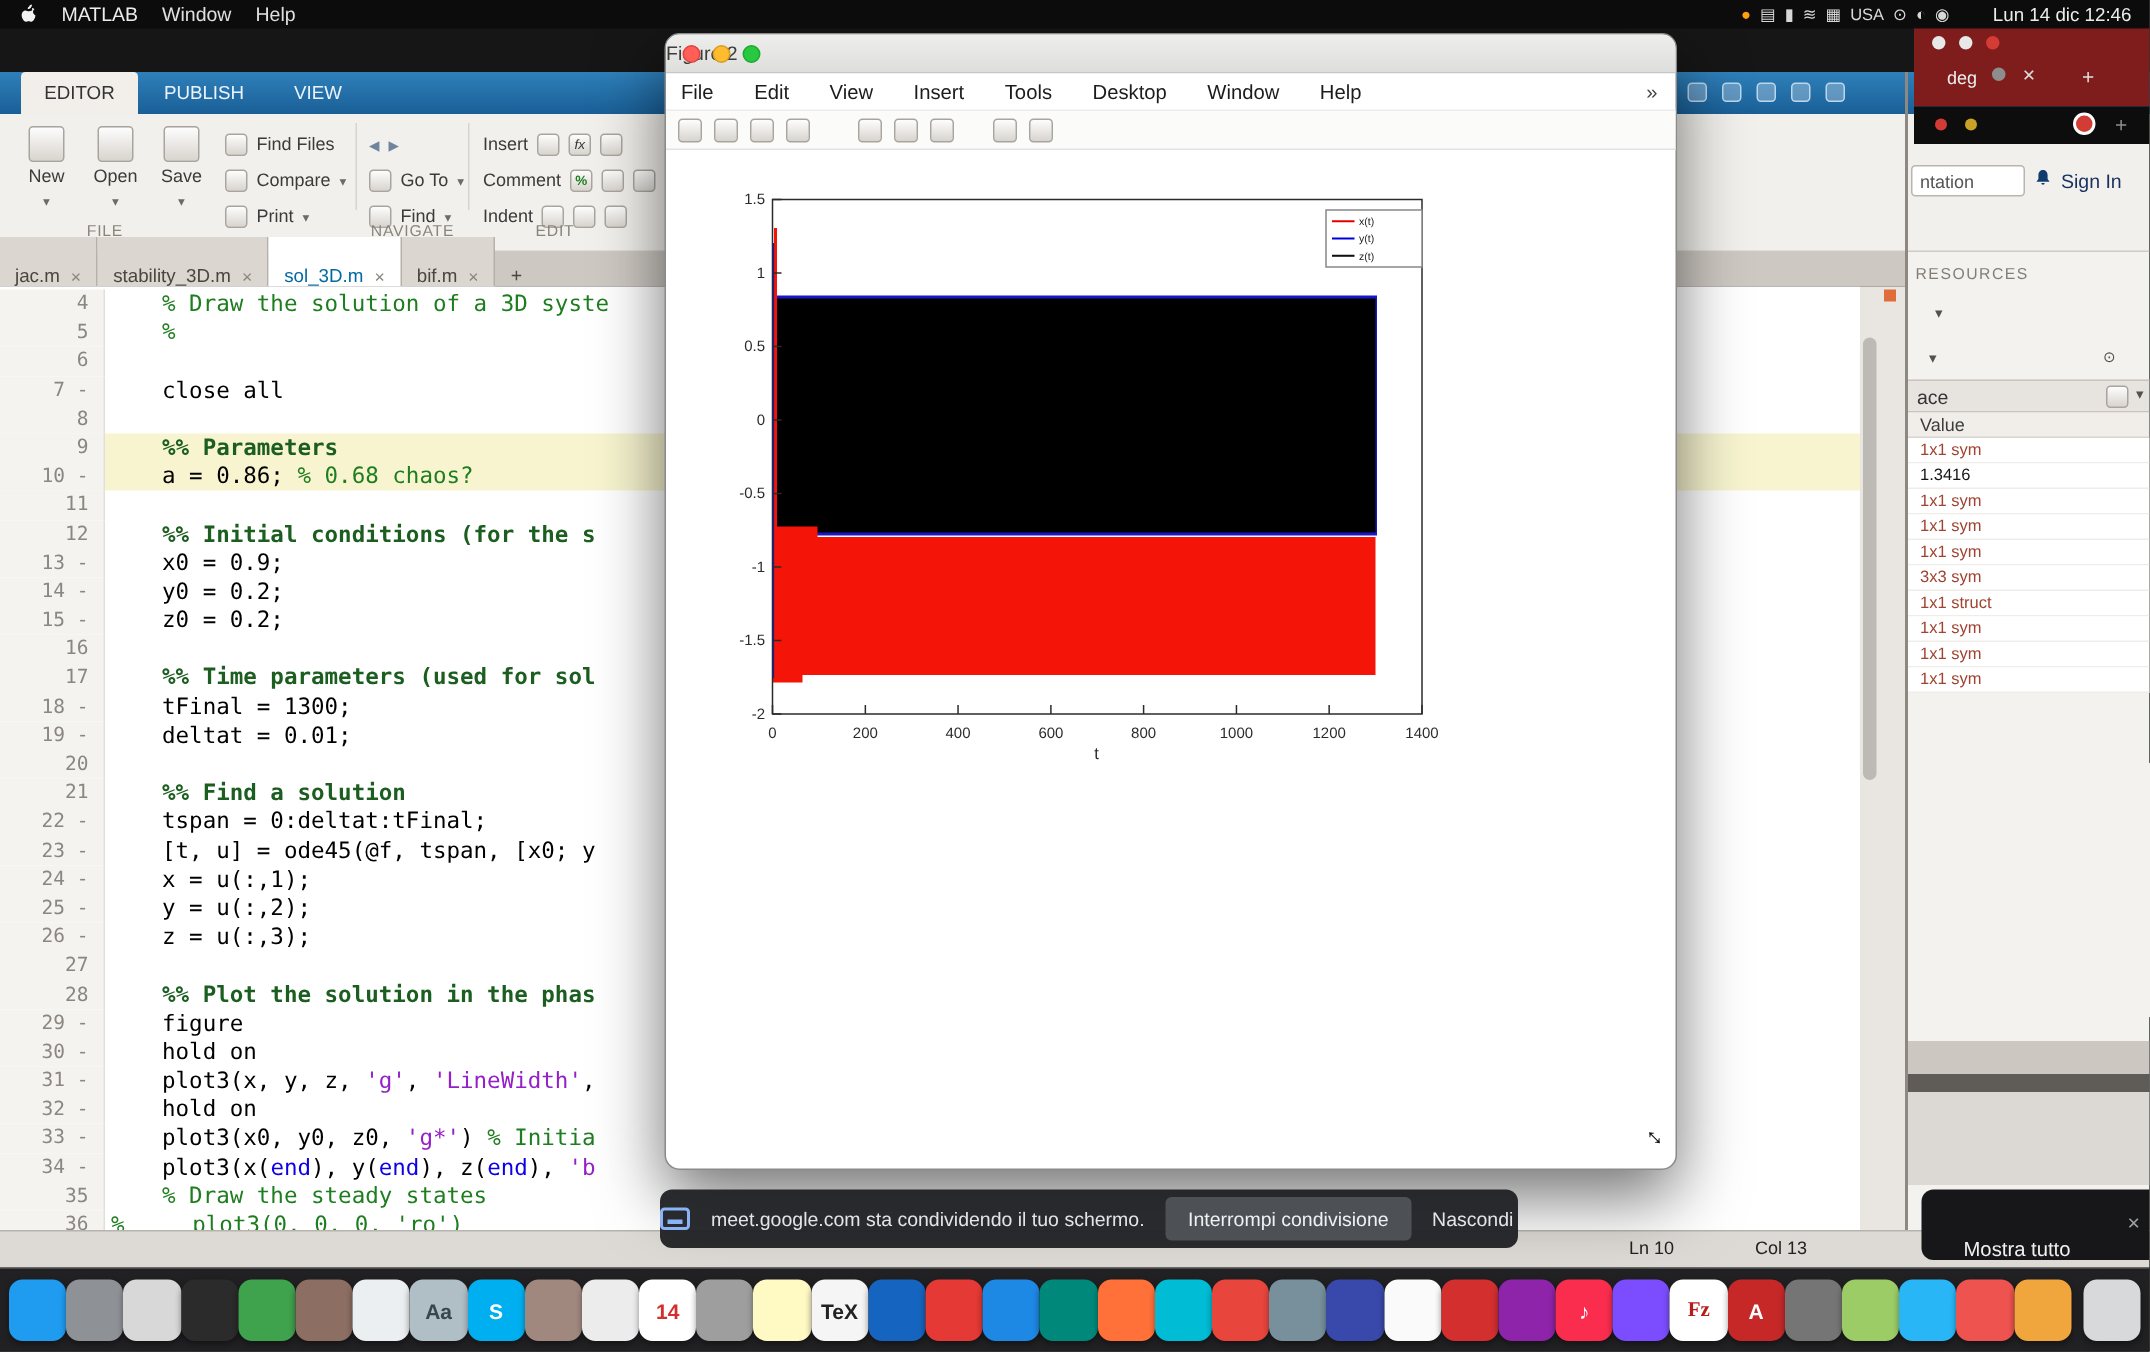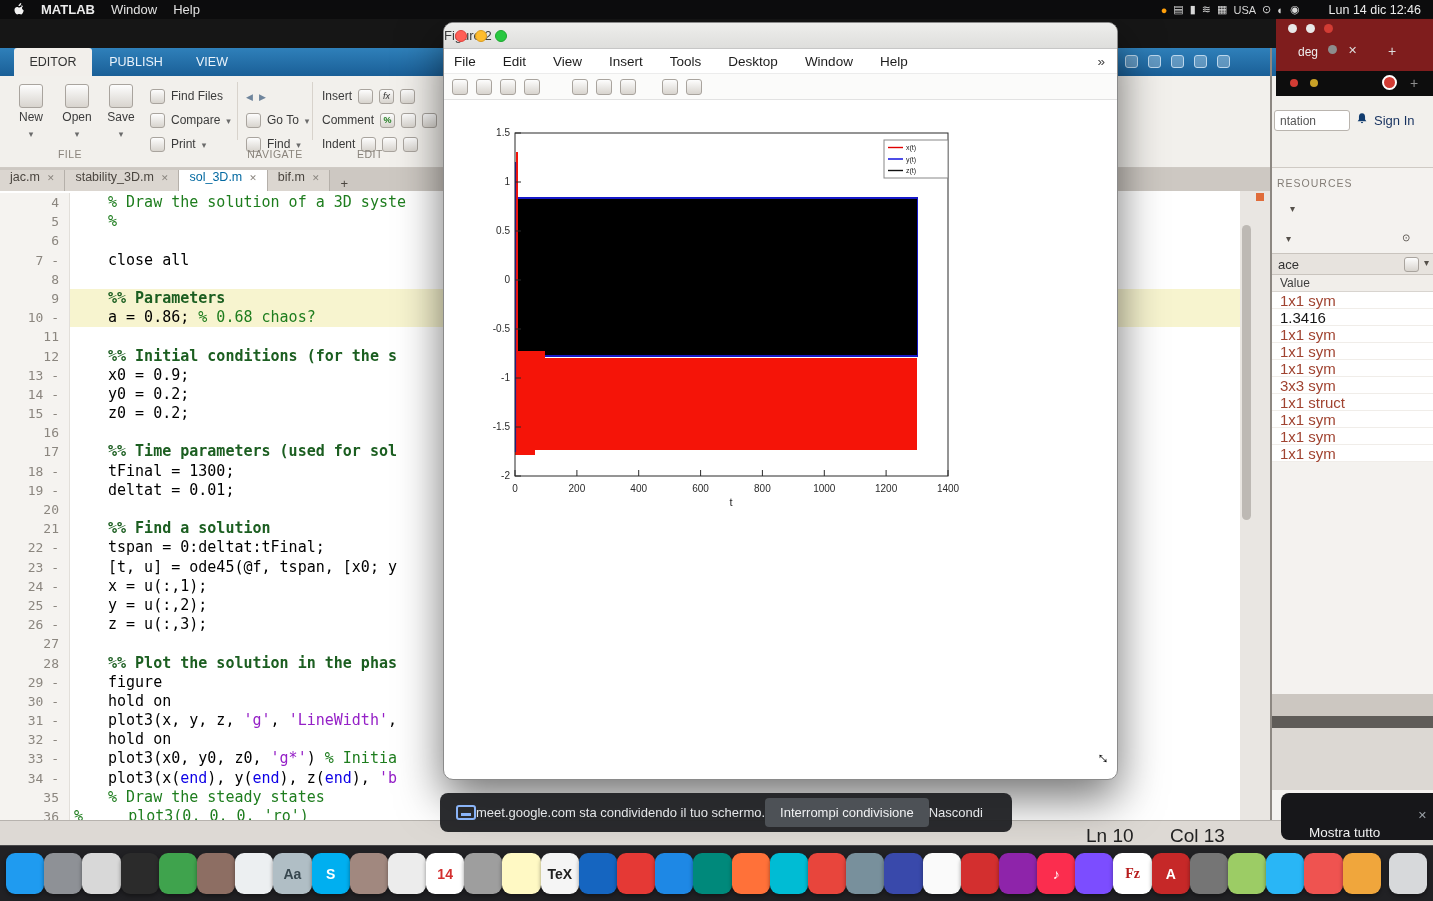--- a/index.html
+++ b/index.html
@@ -1,21 +1,21 @@
 <!DOCTYPE html>
 <html><head>
 <meta charset="utf-8">
 <style>
 *{margin:0;padding:0;box-sizing:border-box}
 html,body{width:1433px;height:901px;overflow:hidden;background:#000;font-family:"Liberation Sans",sans-serif}
 #screen{position:relative;width:1433px;height:901px;background:#161616}
 
 
 #menubar{position:absolute;left:0;top:0;width:1433px;height:19px;background:rgba(12,12,14,.96);z-index:60;display:flex;align-items:center;gap:16px;padding:0 12px;color:#ececec;font-size:13px}
-#menubar .mb-app{font-weight:bold}
+#menubar .mb-app{font-weight:normal}
 #menubar .mb-item{opacity:.95}
 #menubar .spacer{flex:1}
 .mb-ic{font-size:11px;color:#d8d8d8;margin:0 3px}
 #clock{font-size:12.5px;margin-left:10px;white-space:nowrap}
 
 
 #ml-titlebar{position:absolute;left:0;top:19px;width:1433px;height:29px;background:linear-gradient(#aa9c8b,#9c8e7d);z-index:1;border-bottom:1px solid #7d7265}
 .light{position:absolute;width:12px;height:12px;border-radius:50%}
 .light.gray{background:#b8aea3;border:1px solid #8b8177}
 #ml-title{position:absolute;left:312px;top:6px;font-size:13px;color:#443d34}
@@ -34,21 +34,21 @@
 .ts-row{position:absolute;height:20px;display:flex;align-items:center;gap:6px;font-size:12px;color:#3b3b3b}
 .ts-sec{position:absolute;top:72px;font-size:10.5px;color:#8a847c;letter-spacing:.5px;text-align:center}
 .ts-div{position:absolute;top:6px;width:1px;height:58px;background:#d8d3cc}
 .mini-chip{display:inline-flex;align-items:center;justify-content:center;width:15px;height:15px;border:1px solid #a9a49e;border-radius:3px;background:linear-gradient(#fdfdfd,#d8d4ce);font-size:9px}
 .mini-chip.pct{color:#1e7d1e;font-weight:bold}
 .mini-chip.fx{font-style:italic;color:#333}
 .arrow-ic::after{content:"◀";font-size:9px;color:#6f859c}
 .arrow-ic.right::after{content:"▶"}
 
 #ml-filetabs{position:absolute;left:0;top:168px;width:1271px;height:23px;background:#cdc8c2;z-index:1;display:flex;align-items:flex-end}
-.ftab{height:21px;display:flex;align-items:flex-start;gap:7px;padding:0 10px;font-size:12.5px;color:#4a453f;background:#dbd6d0;border-right:1px solid #b5b0aa}
+.ftab{height:33px;display:flex;align-items:flex-end;gap:7px;padding:0 10px;font-size:12.5px;color:#4a453f;background:#dbd6d0;border-right:1px solid #b5b0aa}
 .ftab.sel{background:#fff;color:#0369a1}
 .ftab .x::after{content:"✕";font-size:9px;color:#8a857f}
 .plus-tab{padding:0 10px;font-size:13px;color:#4a453f}
 
 
 #ml-editor{position:absolute;left:0;top:191px;width:1240px;height:629px;background:#fff;z-index:1;padding-top:2px;font-family:"DejaVu Sans Mono","Liberation Mono",monospace;overflow:hidden}
 .code-line{display:flex;height:19.2px;line-height:19.2px;font-size:15px;white-space:pre}
 .code-line.hl{background:#f7f4cf}
 .ln{flex:0 0 70px;background:#f5f3f0;border-right:1px solid #e2dfda;color:#8b867f;font-size:13px;text-align:right;padding-right:10px}
 .lt{padding-left:38px;color:#000}
@@ -66,27 +66,27 @@
 #ml-rightbg{position:absolute;left:1272px;top:168px;width:161px;height:652px;background:#f4f2ef;z-index:1}
 #ml-search{position:absolute;left:1274px;top:110px;width:76px;height:21px;background:#fff;border:1px solid #b9b4ae;border-radius:3px;z-index:1;font-size:12px;color:#555;display:flex;align-items:center;padding-left:5px}
 #ml-signin{position:absolute;left:1374px;top:113px;font-size:13px;color:#16315f;z-index:1}
 #ml-bell{position:absolute;left:1355px;top:111px;z-index:1}
 #ml-resources{position:absolute;left:1277px;top:177px;font-size:10.5px;color:#837d76;letter-spacing:1px;z-index:1}
 .small-caret{position:absolute;z-index:1;font-size:10px;color:#55504a}
 #ml-wshead{position:absolute;left:1272px;top:253px;width:161px;height:22px;background:#e7e3de;border-top:1px solid #c9c4be;border-bottom:1px solid #c9c4be;z-index:1;display:flex;align-items:center;font-size:13px;color:#333;padding-left:6px;gap:6px}
 #ml-wshead .hd-ic{margin-left:auto;margin-right:4px;display:flex;gap:5px}
 #ml-valhead{position:absolute;left:1272px;top:275px;width:161px;height:17px;background:#f1eeea;border-bottom:1px solid #d8d4cf;z-index:1;font-size:12px;color:#3d3d3d;display:flex;align-items:center;padding-left:8px}
 #ml-wsrows{position:absolute;left:1272px;top:292px;width:161px;z-index:1;background:#fff}
-.ws-row{height:17px;line-height:17px;font-size:15px;padding-left:8px;color:#a04330;border-bottom:1px solid #f0ede9;background:#fff}
+.ws-row{height:17px;line-height:17px;font-size:11px;padding-left:8px;color:#a04330;border-bottom:1px solid #f0ede9;background:#fff}
 .ws-row.num{color:#161616}
 #ml-graystrip{position:absolute;left:1272px;top:694px;width:161px;height:22px;background:#ccc7c1;z-index:1}
 #ml-darkstrip{position:absolute;left:1272px;top:716px;width:161px;height:12px;background:#5f5c58;z-index:1}
 #ml-lowstrip{position:absolute;left:1272px;top:728px;width:161px;height:62px;background:#dcd8d3;z-index:1}
 
-#ml-status{position:absolute;left:0;top:820px;width:1433px;height:25px;background:#ddd9d4;border-top:1px solid #b7b3ae;z-index:1;font-size:19px;color:#222}
+#ml-status{position:absolute;left:0;top:820px;width:1433px;height:25px;background:#ddd9d4;border-top:1px solid #b7b3ae;z-index:1;font-size:12px;color:#222}
 #ml-status .ln-ind{position:absolute;left:1086px;top:4px}
 #ml-status .col-ind{position:absolute;left:1170px;top:4px}
 
 
 #rapp{position:absolute;left:1276px;top:18px;width:157px;height:78px;z-index:2}
 #rapp .maroon{height:53px;background:#7f1d1d;position:relative}
 #rapp .blackbar{height:25px;background:#0d0d0d;position:relative}
 .dotw{position:absolute;width:9px;height:9px;border-radius:50%;background:#e8e8e8}
 .dotr{position:absolute;width:9px;height:9px;border-radius:50%;background:#d23c34}
 #rapp .deg{position:absolute;left:22px;top:27px;color:#eee;font-size:12px}
@@ -103,21 +103,21 @@
 #fig .f-menu{height:25px;display:flex;align-items:center;gap:27px;padding:0 12px 0 10px;font-size:13.5px;color:#1c1c1c;border-bottom:1px solid #ececec}
 #fig .f-menu .ovf{margin-left:auto;color:#444}
 #fig .f-toolbar{height:26px;display:flex;align-items:center;gap:8px;padding-left:8px;background:#fbfbfa;border-bottom:1px solid #e2e2e2}
 .fig-chip{width:16px;height:16px}
 .fig-chip:nth-child(5){margin-left:24px}
 .fig-chip:nth-child(8){margin-left:18px}
 #fig svg.plot{position:absolute;left:0;top:77px}
 #fig .resize{position:absolute;right:4px;bottom:12px;font-size:17px;font-weight:bold;color:#111;transform:rotate(45deg)}
 
 
-#meetbar{position:absolute;left:440px;top:793px;width:572px;height:39px;background:rgba(33,34,37,.96);border-radius:8px;z-index:4;display:flex;align-items:center;padding:0 16px;color:#e8eaed;font-size:13.5px}
+#meetbar{position:absolute;left:440px;top:793px;width:572px;height:39px;background:rgba(33,34,37,.96);border-radius:8px;z-index:4;display:flex;align-items:center;gap:14px;padding:0 0;color:#e8eaed;font-size:13.5px}
 .present-ic{width:20px;height:15px;border:2px solid #8ab4f8;border-radius:3px;position:relative;flex:0 0 auto}
 .present-ic::after{content:"";position:absolute;left:3px;bottom:2px;width:10px;height:3px;background:#8ab4f8}
 .meet-btn{background:#4d5156;color:#f0f1f3;border-radius:4px;padding:7px 15px;font-size:13px;white-space:nowrap}
 .meet-link{color:#e3e5e8;font-size:13px;white-space:nowrap}
 #showallbar{position:absolute;left:1281px;top:793px;width:152px;height:47px;background:#17171a;border-radius:8px 0 0 8px;z-index:4;display:flex;align-items:flex-end;color:#f0f0f0;font-size:13.5px;padding-left:28px}
 #showallbar .x{position:absolute;right:6px;top:16px;color:#9aa0a6;font-size:11px}
 
 
 #dock{position:absolute;left:0;top:845px;width:1433px;height:56px;background:rgba(38,38,42,.75);border-top:1px solid rgba(255,255,255,.18);z-index:5;display:flex;align-items:center;justify-content:space-evenly;padding:0 6px}
 .dock-icon{width:41px;height:41px;border-radius:9px;display:flex;align-items:center;justify-content:center;font-size:14px;font-weight:bold;color:#fff;box-shadow:0 2px 4px rgba(0,0,0,.4)}

